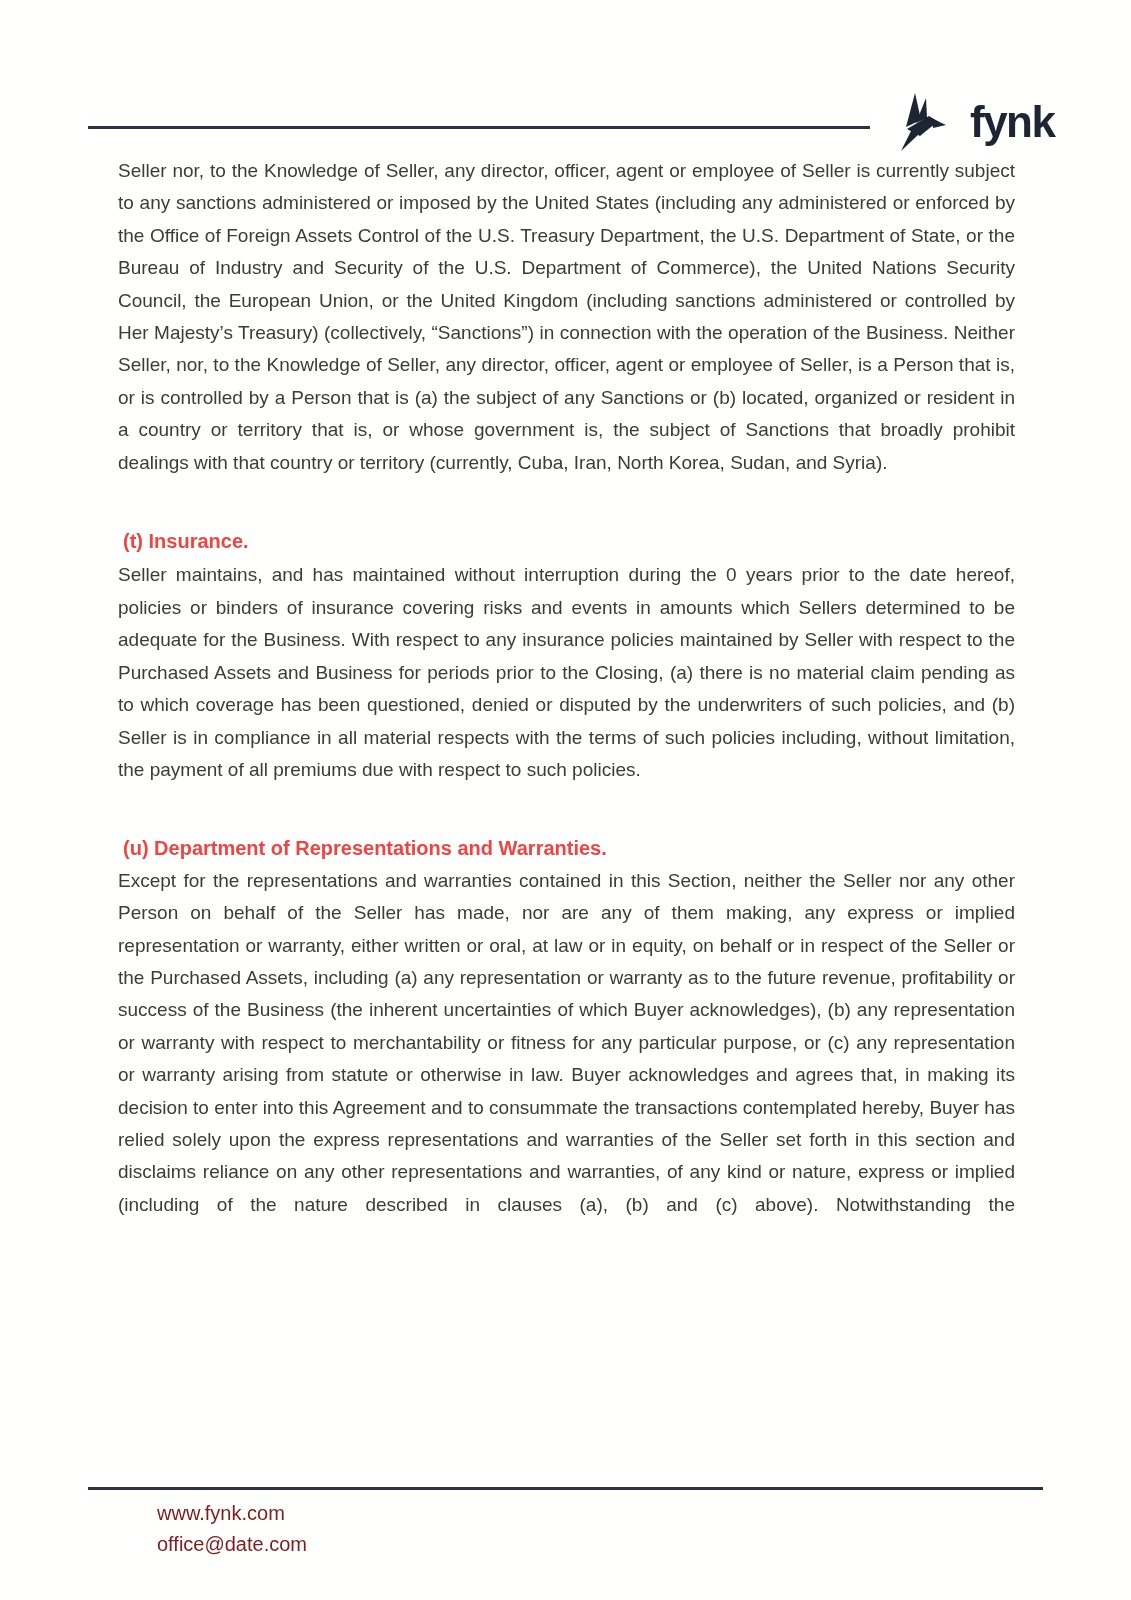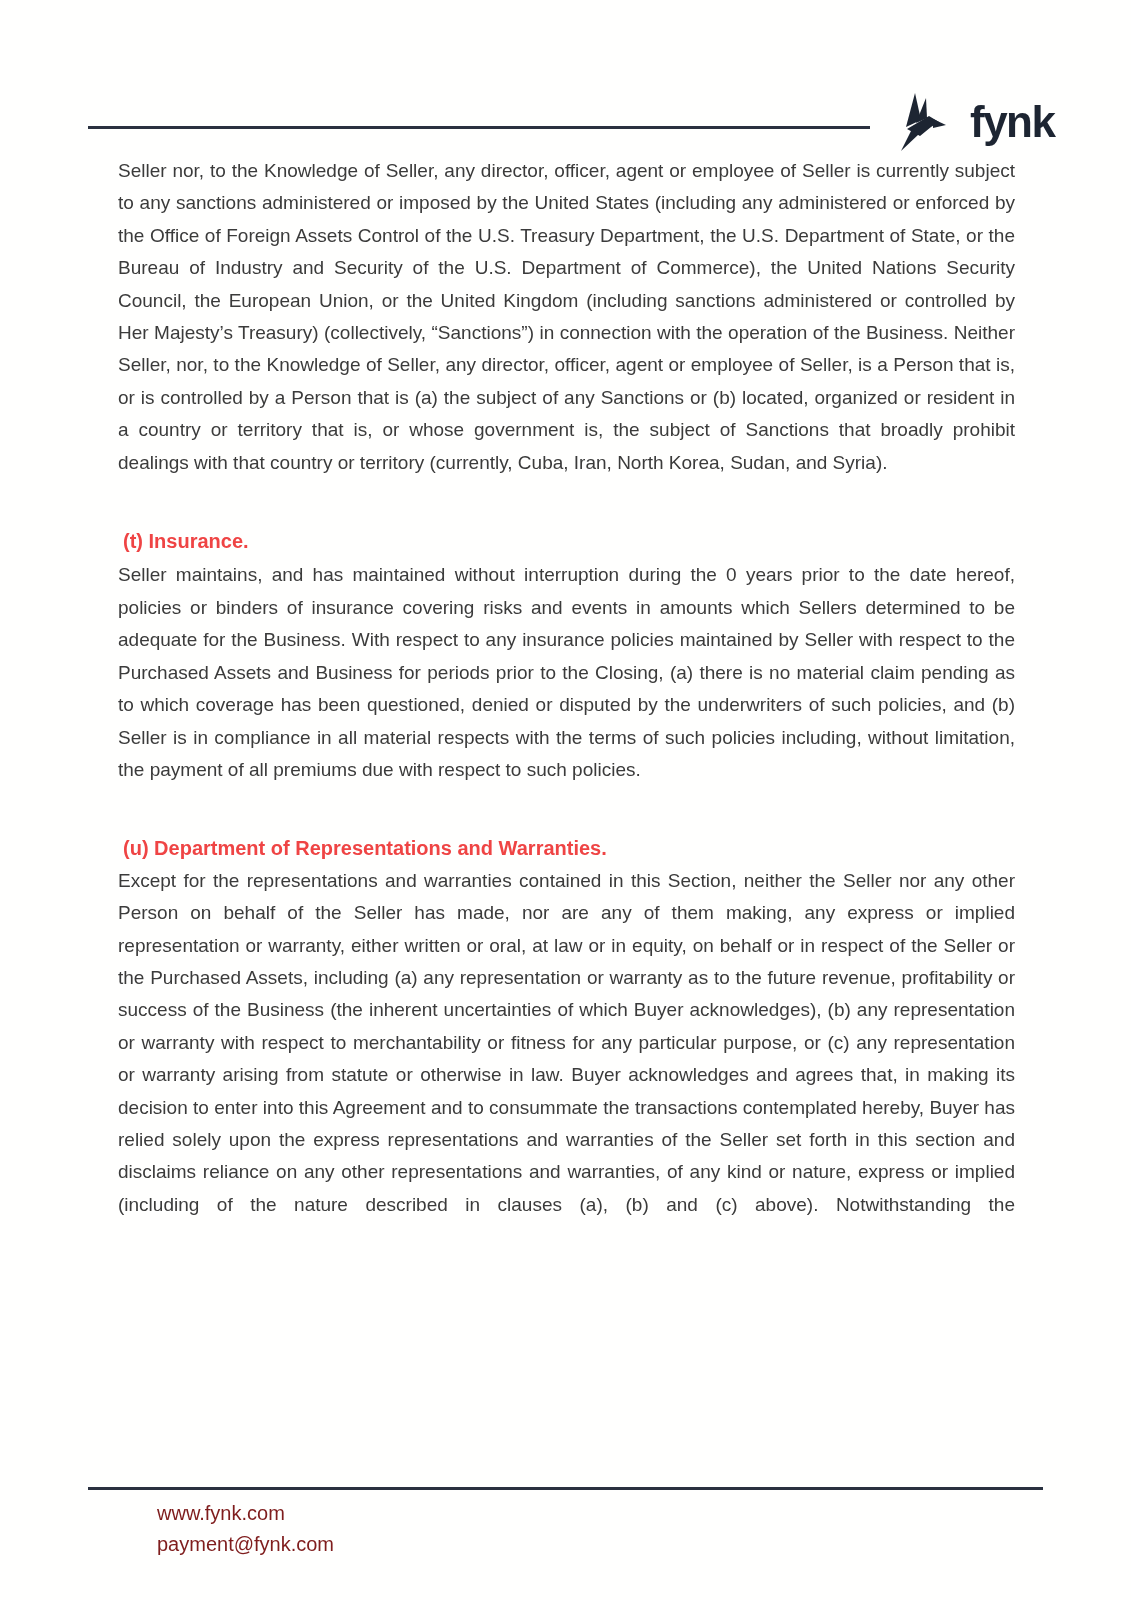--- a/index.html
+++ b/index.html
@@ -118,16 +118,16 @@
     <h2>(t) Insurance.</h2>
     <p class="after-heading">Seller maintains, and has maintained without interruption during the 0 years prior to the date hereof, policies or binders of insurance covering risks and events in amounts which Sellers determined to be adequate for the Business. With respect to any insurance policies maintained by Seller with respect to the Purchased Assets and Business for periods prior to the Closing, (a) there is no material claim pending as to which coverage has been questioned, denied or disputed by the underwriters of such policies, and (b) Seller is in compliance in all material respects with the terms of such policies including, without limitation, the payment of all premiums due with respect to such policies.</p>
 
     <h2>(u) Department of Representations and Warranties.</h2>
     <p class="justify-last">Except for the representations and warranties contained in this Section, neither the Seller nor any other Person on behalf of the Seller has made, nor are any of them making, any express or implied representation or warranty, either written or oral, at law or in equity, on behalf or in respect of the Seller or the Purchased Assets, including (a) any representation or warranty as to the future revenue, profitability or success of the Business (the inherent uncertainties of which Buyer acknowledges), (b) any representation or warranty with respect to merchantability or fitness for any particular purpose, or (c) any representation or warranty arising from statute or otherwise in law. Buyer acknowledges and agrees that, in making its decision to enter into this Agreement and to consummate the transactions contemplated hereby, Buyer has relied solely upon the express representations and warranties of the Seller set forth in this section and disclaims reliance on any other representations and warranties, of any kind or nature, express or implied (including of the nature described in clauses (a), (b) and (c) above). Notwithstanding the</p>
   </main>
 
   <div class="footer-rule"></div>
   <div class="footer-text">
     <div>www.fynk.com</div>
-    <div>payment@fynk.com</div>
+    <div>office@date.com</div>
   </div>
 
 </div>
 
 </body></html>

